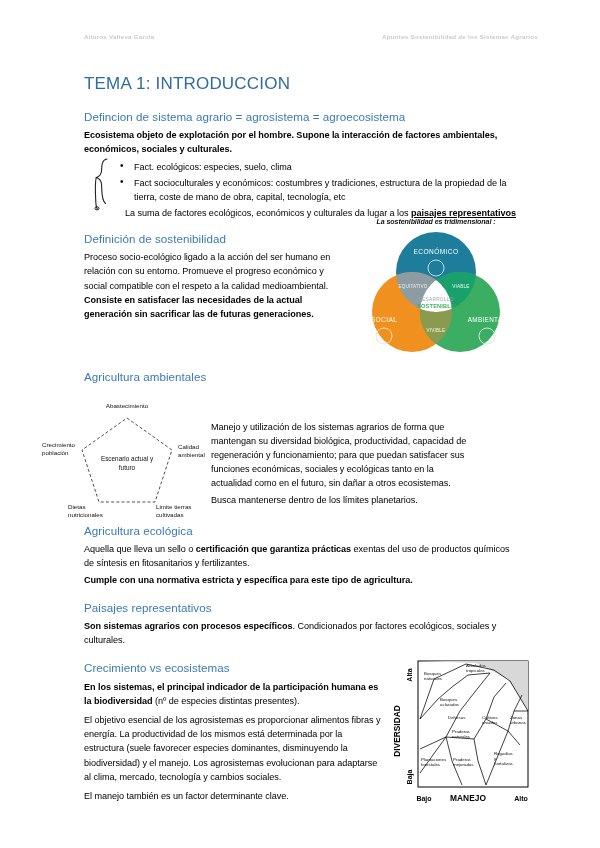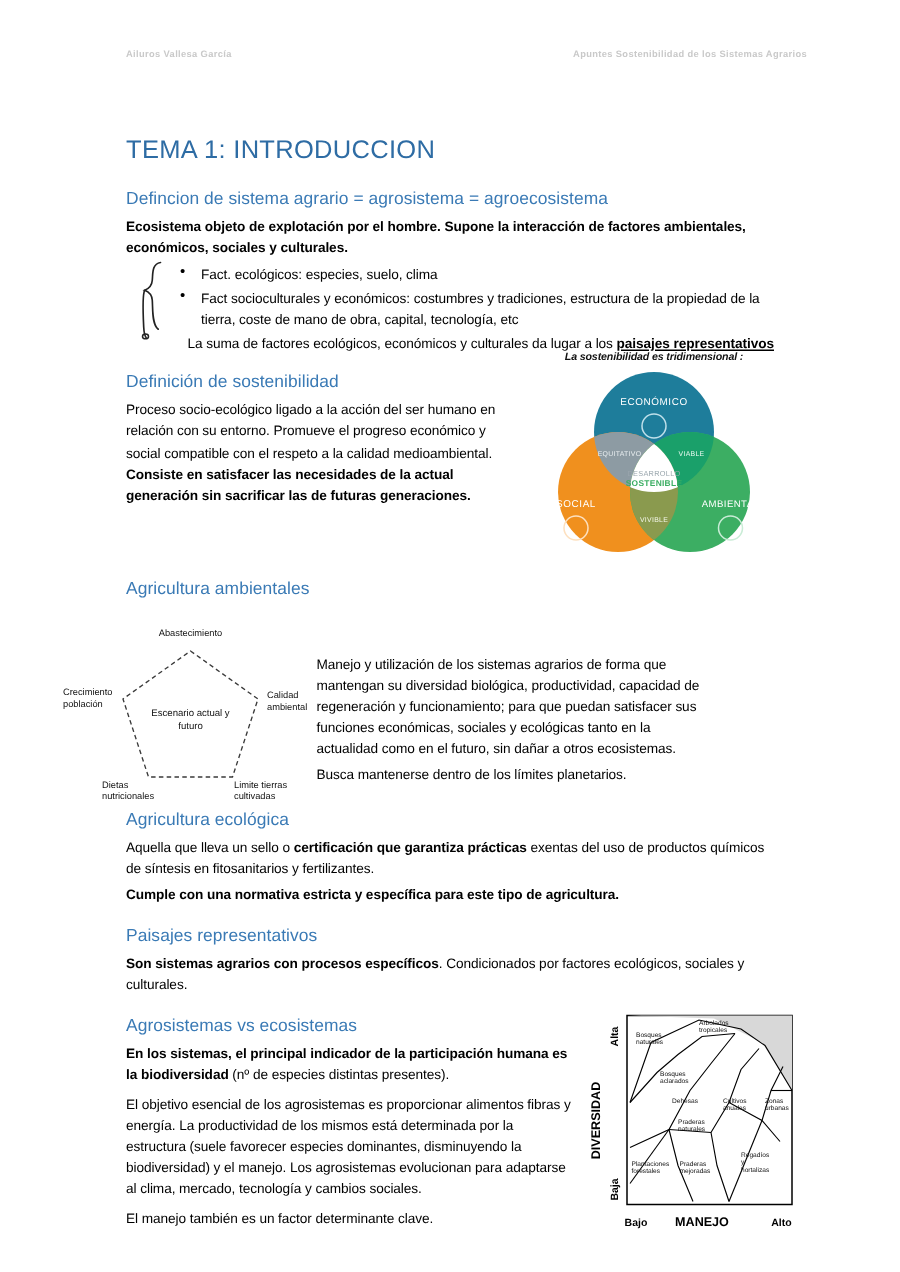--- a/index.html
+++ b/index.html
@@ -18,21 +18,21 @@
   .runhead {
     position:absolute; top:33px; left:0; width:600px;
     display:flex; justify-content:space-between;
     padding: 0 62px 0 84px;
     font-size: 6.2px; letter-spacing:.25px;
     color:#c9c9c9; font-weight:600;
   }
 
   
   .content {
-    position:absolute; left:84px; top:90px; width:432px;
+    position:absolute; left:84px; top:74px; width:432px;
   }
 
   h1.doc-title {
     font-size: 17px; font-weight: 400; color:#2e6ca4;
     margin: 0 0 16px 0; letter-spacing:.2px;
   }
   h2.sec {
     font-size: 11.6px; font-weight: 400; color:#3a7ab5;
     margin: 0 0 5px 0; letter-spacing:.05px;
   }
@@ -60,21 +60,21 @@
     font-size:7.1px; font-style:italic; font-weight:700; color:#111;
     text-align:center; letter-spacing:-0.1px; margin-bottom:0;
   }
 
   
   .row-agro { display:flex; gap:4px; align-items:center; }
   .col-penta { width:165px; margin-left:-42px; margin-top:2px; }
   .col-agro-txt { width: 262px; margin-top:22px; }
 
   
-  .row-agros { display:flex; gap:6px; align-items:flex-start; }
+  .row-agros { display:flex; gap:6px; align-items:flex-end; }
   .col-agros-txt { width: 300px; }
   .col-agros-fig { width: 140px; margin-top:-26px; margin-right:-30px; }
 
   svg { display:block; overflow:visible; }
   .dgtxt { font-family:"Liberation Sans", sans-serif; }
 </style>
 </head>
 <body>
 
 <div class="page">
@@ -213,21 +213,21 @@
 
     <div class="gap14"></div>
 
     <h2 class="sec">Paisajes representativos</h2>
     <p class="n">
       <span style="font-weight:700">Son sistemas agrarios con procesos específicos</span><span>. Condicionados por factores ecológicos, sociales y culturales.</span>
     </p>
 
     <div class="gap14"></div>
 
-    <h2 class="sec">Agrosistemas vs ecosistemas</h2>
+    <h2 class="sec">Crecimiento vs ecosistemas</h2>
 
     <div class="row-agros">
       <div class="col-agros-txt">
         <p class="n">
           <span style="font-weight:700">En los sistemas, el principal indicador de la participación humana es la biodiversidad</span><span> (nº de especies distintas presentes).</span>
         </p>
         <p class="n" style="margin-top:5px;">El objetivo esencial de los agrosistemas es proporcionar alimentos fibras y energía. La productividad de los mismos está determinada por la estructura (suele favorecer especies dominantes, disminuyendo la biodiversidad) y el manejo. Los agrosistemas evolucionan para adaptarse al clima, mercado, tecnología y cambios sociales.</p>
         <p class="n" style="margin-top:5px;">El manejo también es un factor determinante clave.</p>
       </div>
 

